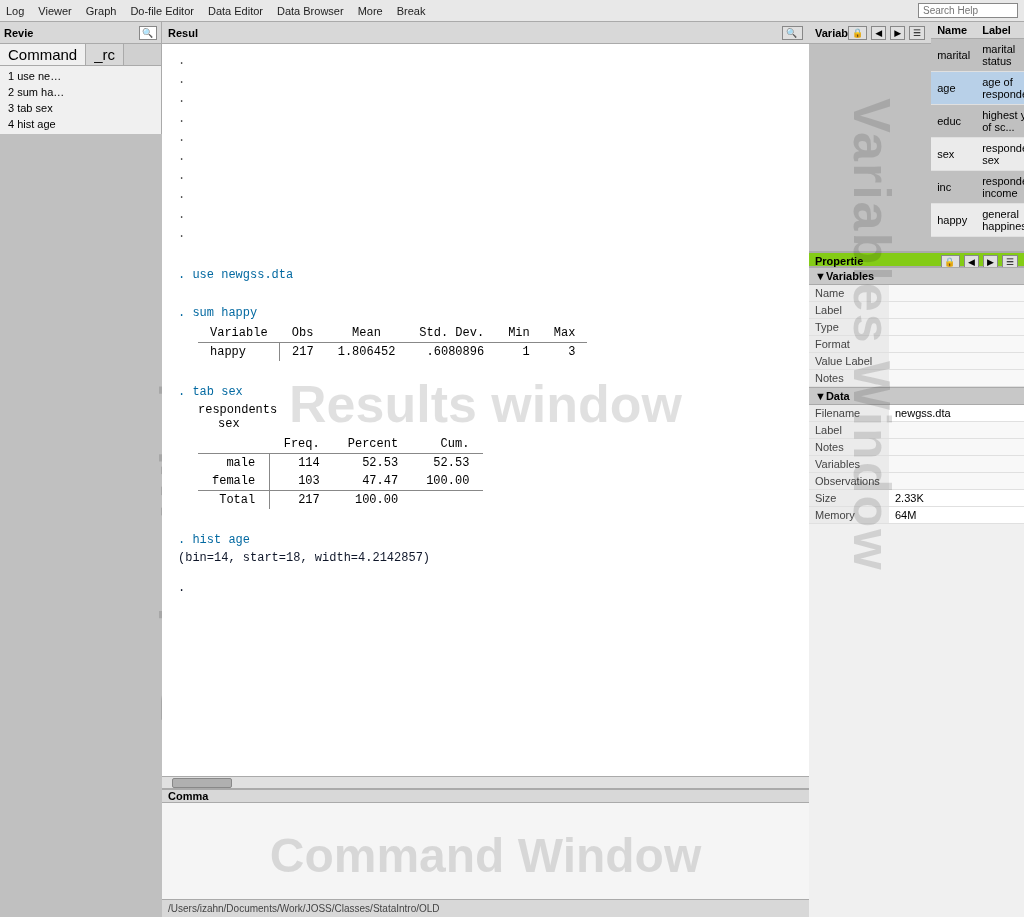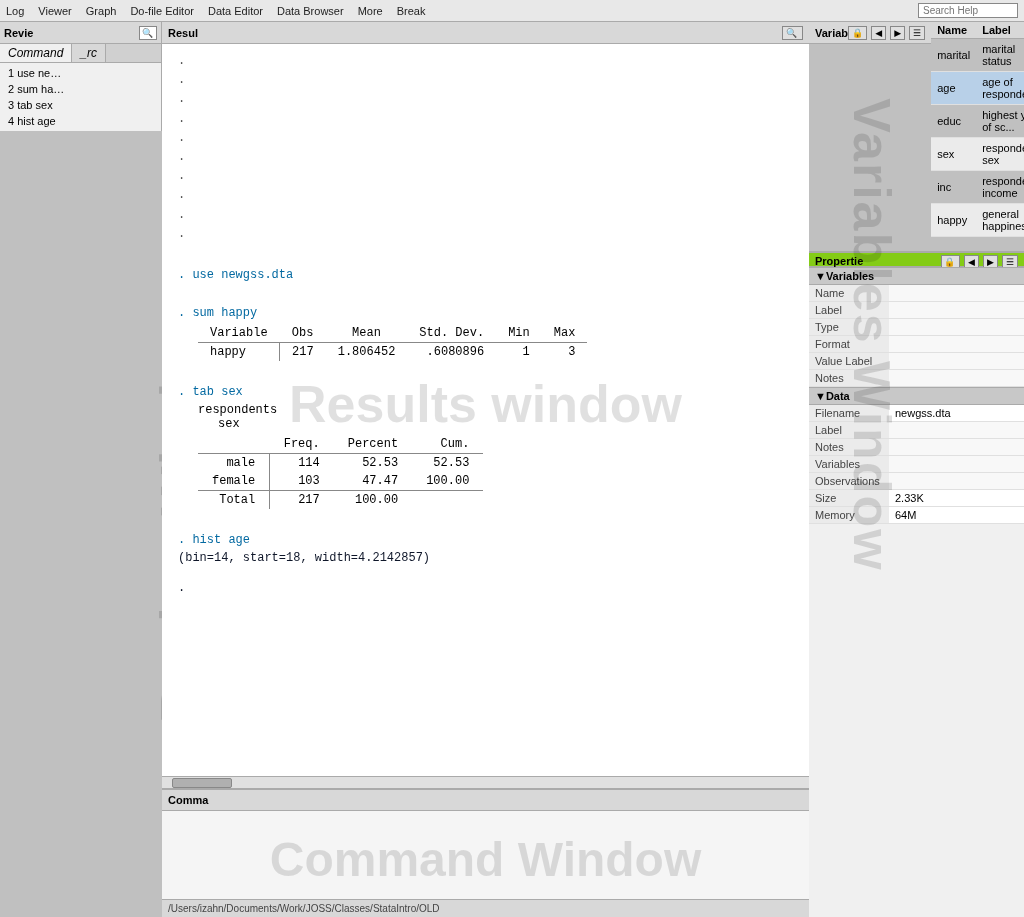--- a/index.html
+++ b/index.html
@@ -51,25 +51,24 @@
       font-size: 9px;
       cursor: pointer;
     }
     #review-tabs {
       display: flex;
       background: #d0d0d0;
       border-bottom: 1px solid #aaa;
     }
     .review-tab {
       padding: 2px 8px;
-      font-size: 12px;
+      font-size: 15px;
       border-right: 1px solid #aaa;
       cursor: pointer;
       background: #d8d8d8;
-      font-style: italic;
     }
     .review-tab.active { background: #f0f0f0; }
     #review-list {
       flex: 1;
       overflow-y: auto;
       padding: 2px 0;
     }
     .review-item {
       padding: 2px 8px;
       font-size: 11px;
@@ -189,21 +188,21 @@
       flex-direction: column;
       position: relative;
     }
     #command-header {
       background: #d8d8d8;
       border-bottom: 1px solid #aaa;
       border-top: 1px solid #aaa;
       padding: 2px 6px;
       font-size: 11px;
       font-weight: bold;
-      height: 22px;
+      height: 14px;
       display: flex;
       align-items: center;
     }
     #command-content {
       flex: 1;
       overflow: hidden;
       position: relative;
       margin-top: 8px;
     }
     #command-watermark {

